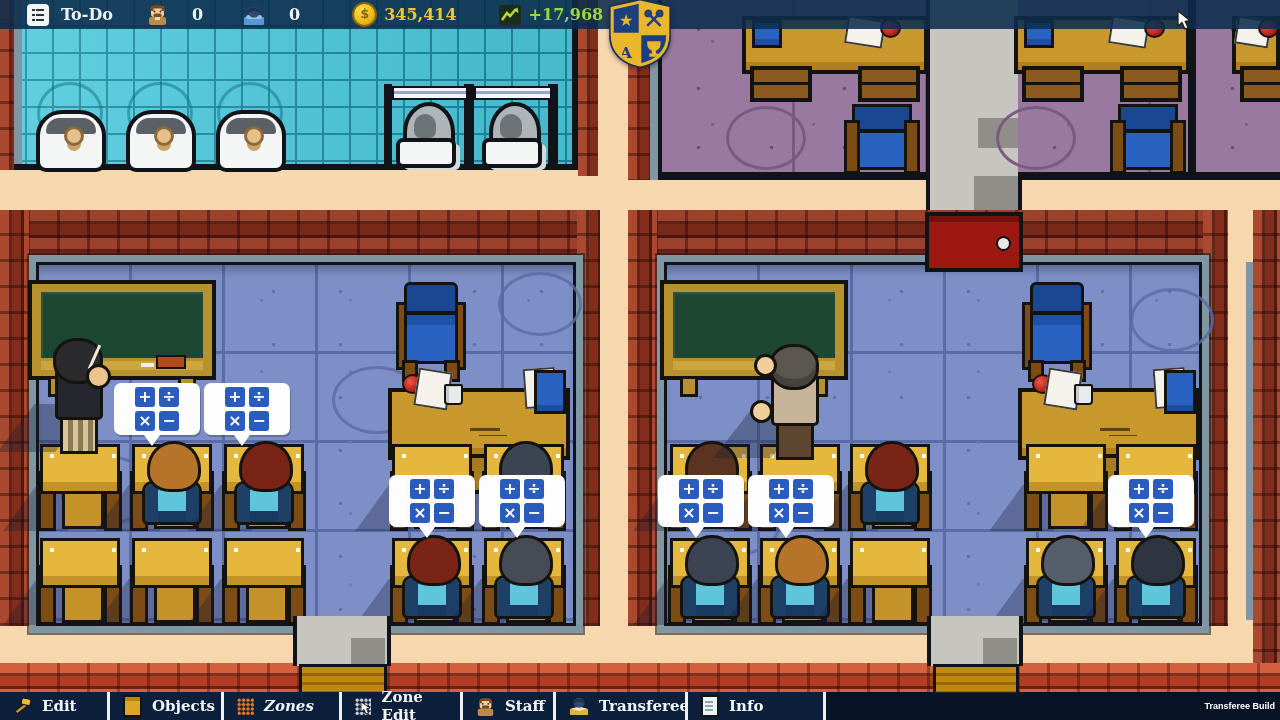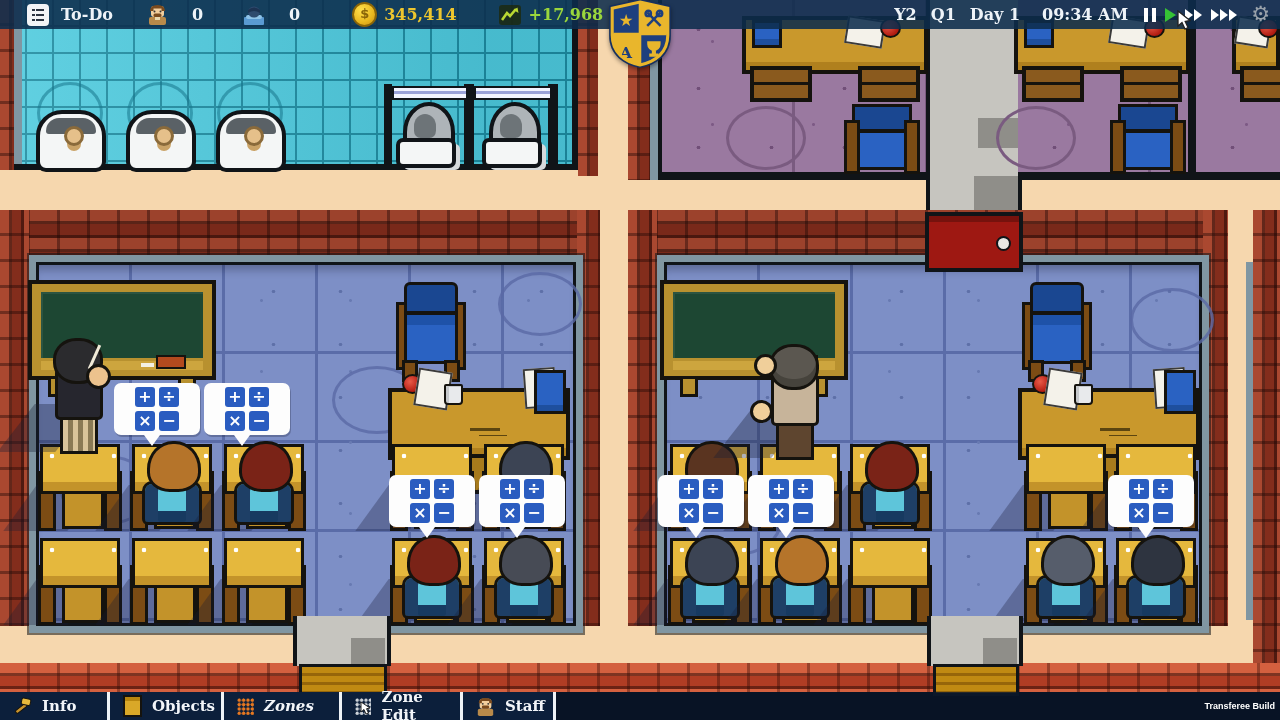--- a/index.html
+++ b/index.html
@@ -631,40 +631,20 @@
       <span class="coin" style="margin-left:52px;"><b>$</b></span>
       <span class="money" style="margin-left:7px;">345,414</span>
       <span class="trendbox" style="margin-left:42px;">
         <svg width="18" height="16" viewBox="0 0 18 16">
             <polyline points="1,13 6,6 9,9 15,2" fill="none" stroke="#b9d832" stroke-width="2.6"></polyline>
             <polygon points="16.5,0.5 17.5,6 12.5,3" fill="#b9d832"></polygon>
           </svg>
       </span>
       <span class="delta" style="margin-left:8px;">+17,968</span>
     </div>
-    <div class="tb-right">
-      <span>Y2</span>
-      <span style="margin-left:14px;">Q1</span>
-      <span style="margin-left:14px;">Day 1</span>
-      <span style="margin-left:22px;">09:34 AM</span>
-      <span class="spd">
-        <span class="bars"></span>
-        <span class="tri play"></span>
-        <span class="dbl">
-            <i class="t2"></i>
-            <i class="t2"></i>
-          </span>
-        <span class="dbl">
-            <i class="t2"></i>
-            <i class="t2"></i>
-            <i class="t2"></i>
-          </span>
-      </span>
-      <span class="gear">⚙</span>
-    </div>
   </div>
 
   <div id="crest">
     <svg width="68" height="70" viewBox="0 0 66 68">
       <defs>
           <clipPath id="sh">
             <path d="M33 4 L60 10 V36 C60 53 48 62 33 65 C18 62 6 53 6 36 V10 Z"></path>
           </clipPath>
         </defs>
       <path d="M33 1 L63 7.5 V37 C63 55 49 65.5 33 68 C17 65.5 3 55 3 37 V7.5 Z" fill="#16305e"></path>
@@ -696,21 +676,21 @@
   </div>
 
   <div id="bottombar">
     <div class="tab" style="width:110px;">
       <span class="mini">
           <svg width="19" height="19" viewBox="0 0 19 19">
             <rect x="2" y="10" width="13" height="3.4" rx="1.2" transform="rotate(-38 8 12)" fill="#c8922c" stroke="#15130e"></rect>
             <rect x="8.5" y="1.5" width="9" height="6.5" rx="1.5" transform="rotate(12 13 5)" fill="#e8b93c" stroke="#15130e"></rect>
           </svg>
         </span>
-      <span>Info</span>
+      <span>Edit</span>
     </div>
     <div class="tab" style="width:114px;">
       <span class="mini cab"></span>
       <span>Objects</span>
     </div>
     <div class="tab" style="width:118px;font-style:italic;">
       <span class="mini dots-o"></span>
       <span>Zones</span>
     </div>
     <div class="tab" style="width:121px;">
@@ -727,15 +707,30 @@
             <rect x="2" y="14" width="17" height="8" rx="2" fill="#b98a4a"></rect>
             <rect x="4" y="3" width="13" height="11" rx="3" fill="#f2cf9e"></rect>
             <path d="M3 8 q0-6 7.5-6 q7.5 0 7.5 6 l-3.5 0 0-2.5 -8 0 0 2.5 z" fill="#7a4a1e"></path>
             <rect x="6.5" y="10.5" width="8" height="3.5" rx="1.5" fill="#7a4a1e"></rect>
             <circle cx="7.5" cy="8.5" r="1" fill="#333"></circle>
             <circle cx="13.5" cy="8.5" r="1" fill="#333"></circle>
           </svg>
         </span>
       <span>Staff</span>
     </div>
+    <div class="tab" style="width:132px;">
+      <span class="mini">
+          <svg width="20" height="20" viewBox="0 0 22 22">
+            <rect x="1" y="14" width="20" height="7" rx="1" fill="#e0b23a"></rect>
+            <path d="M2 14 L11 11.5 L20 14 L11 16.5 Z" fill="#f4e6c0"></path>
+            <ellipse cx="11" cy="7.5" rx="6" ry="5.5" fill="#2e4a6e"></ellipse>
+            <path d="M5 8.5 q6-4 12 0 l0-3 q-6-5 -12 0 z" fill="#1d3352"></path>
+          </svg>
+        </span>
+      <span>Transferee</span>
+    </div>
+    <div class="tab" style="width:138px;">
+      <span class="mini docic"></span>
+      <span>Info</span>
+    </div>
     <div class="devbuild">Transferee Build</div>
   </div>
 </div>
 
 </body></html>

